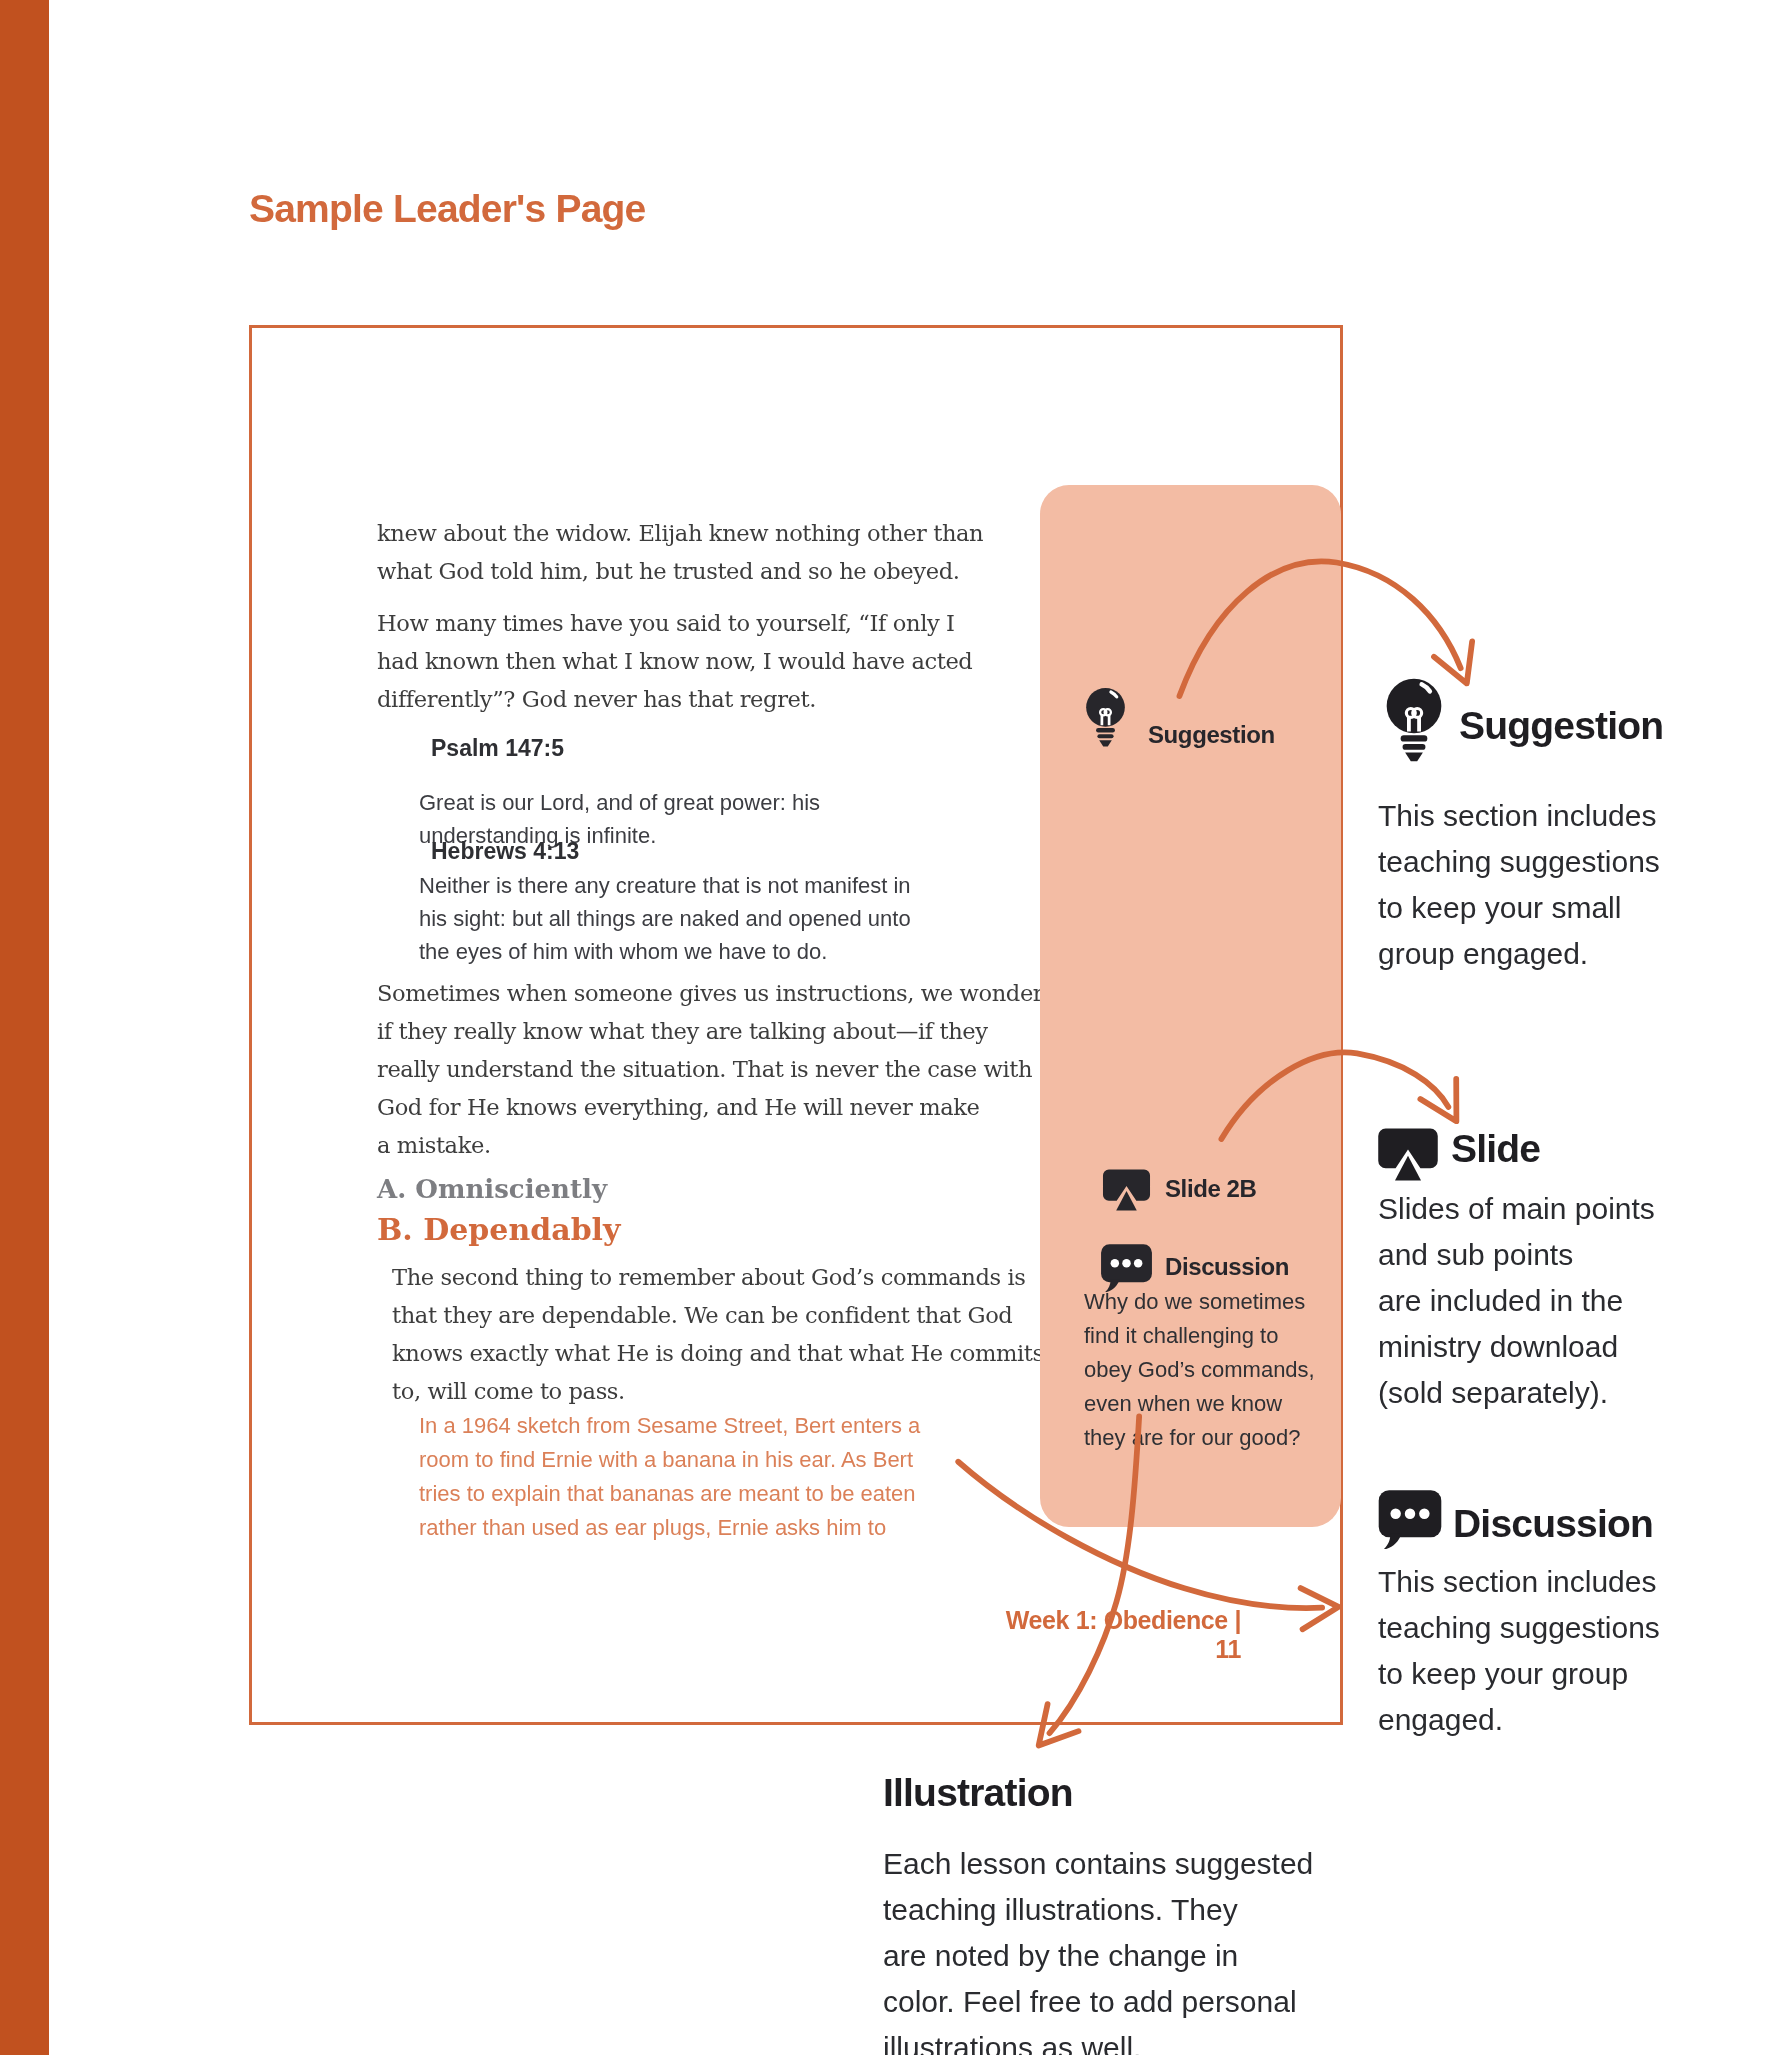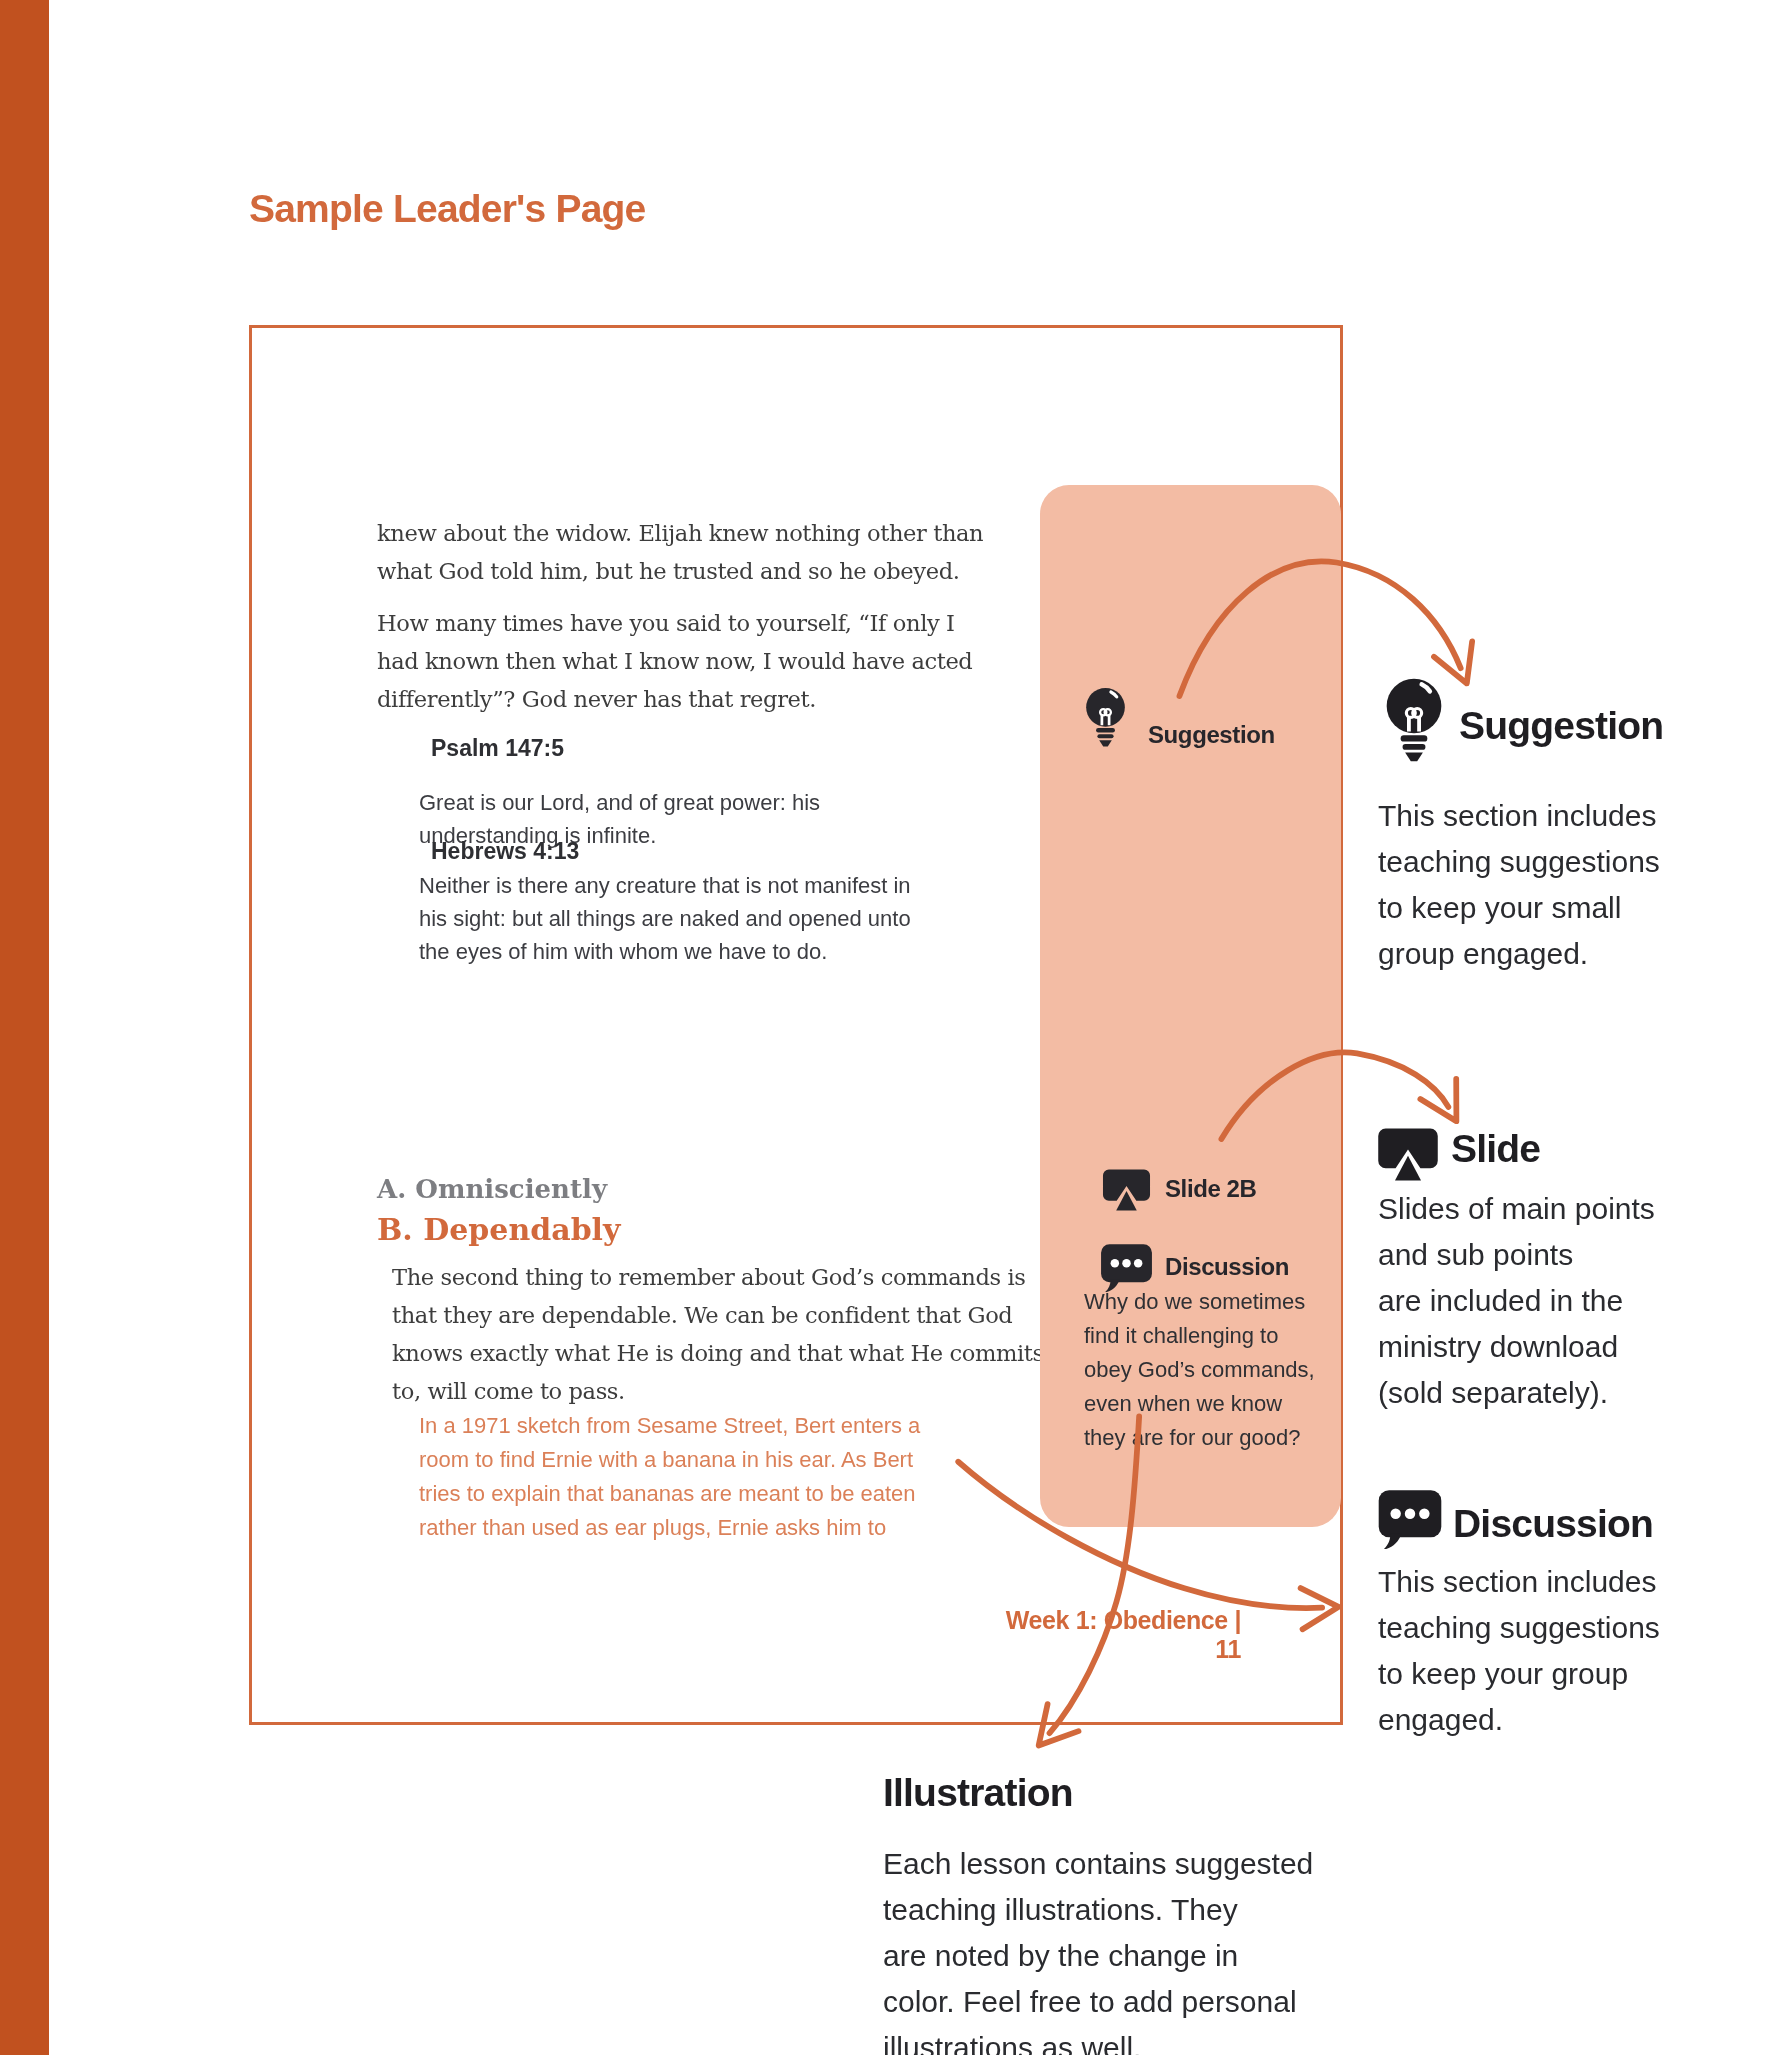--- a/index.html
+++ b/index.html
@@ -46,30 +46,35 @@
 
     <div class="abs scripture-ref" style="left:167px;top:407px;">Psalm 147:5</div>
     <div class="abs scripture-text" style="left:167px;top:438px;margin-top:20px;">Great is our Lord, and of great power: his
 understanding is infinite.</div>
 
     <div class="abs scripture-ref" style="left:167px;top:510px;">Hebrews 4:13</div>
     <div class="abs scripture-text" style="left:167px;top:541px;">Neither is there any creature that is not manifest in
 his sight: but all things are naked and opened unto
 the eyes of him with whom we have to do.</div>
 
+    <div class="abs serif-p" style="left:125px;top:646px;">Sometimes when someone gives us instructions, we wonder
+if they really know what they are talking about—if they
+really understand the situation. That is never the case with
+God for He knows everything, and He will never make
+a mistake.</div>
 
     <div class="abs point-a" style="left:125px;top:846px;">A. Omnisciently</div>
     <div class="abs point-b" style="left:125px;top:884px;text-align:right;">B. Dependably</div>
 
     <div class="abs serif-p" style="left:125px;top:930px;margin-left:15px;">The second thing to remember about God’s commands is
 that they are dependable. We can be confident that God
 knows exactly what He is doing and that what He commits
 to, will come to pass.</div>
 
-    <div class="abs illus-sample" style="left:167px;top:1081px;">In a 1971 sketch from Sesame Street, Bert enters a
+    <div class="abs illus-sample" style="left:167px;top:1081px;">In a 1964 sketch from Sesame Street, Bert enters a
 room to find Ernie with a banana in his ear. As Bert
 tries to explain that bananas are meant to be eaten
 rather than used as ear plugs, Ernie asks him to</div>
 
     <div class="abs week-label" style="left:734px;top:1278px;">Week 1: Obedience  |  11</div>
   </div>
 
   <div class="panel">
 
     <svg class="icon abs" style="left:43px;top:202px;" width="45" height="64" viewBox="0 0 100 140">

